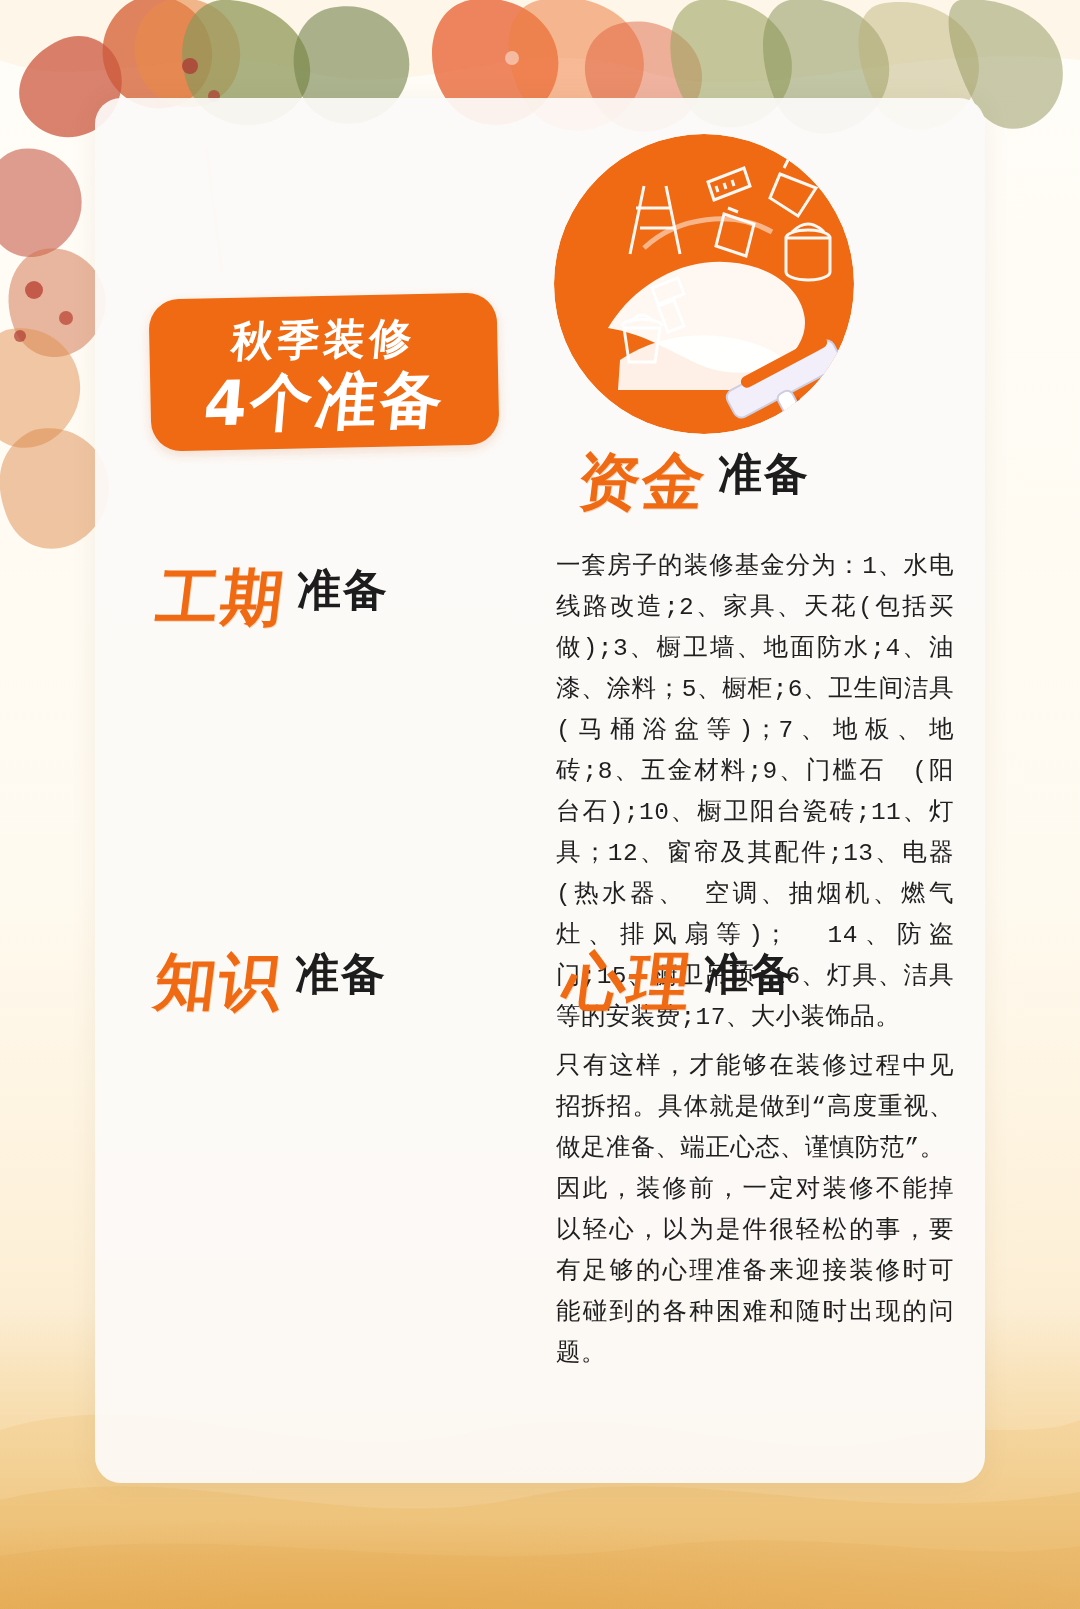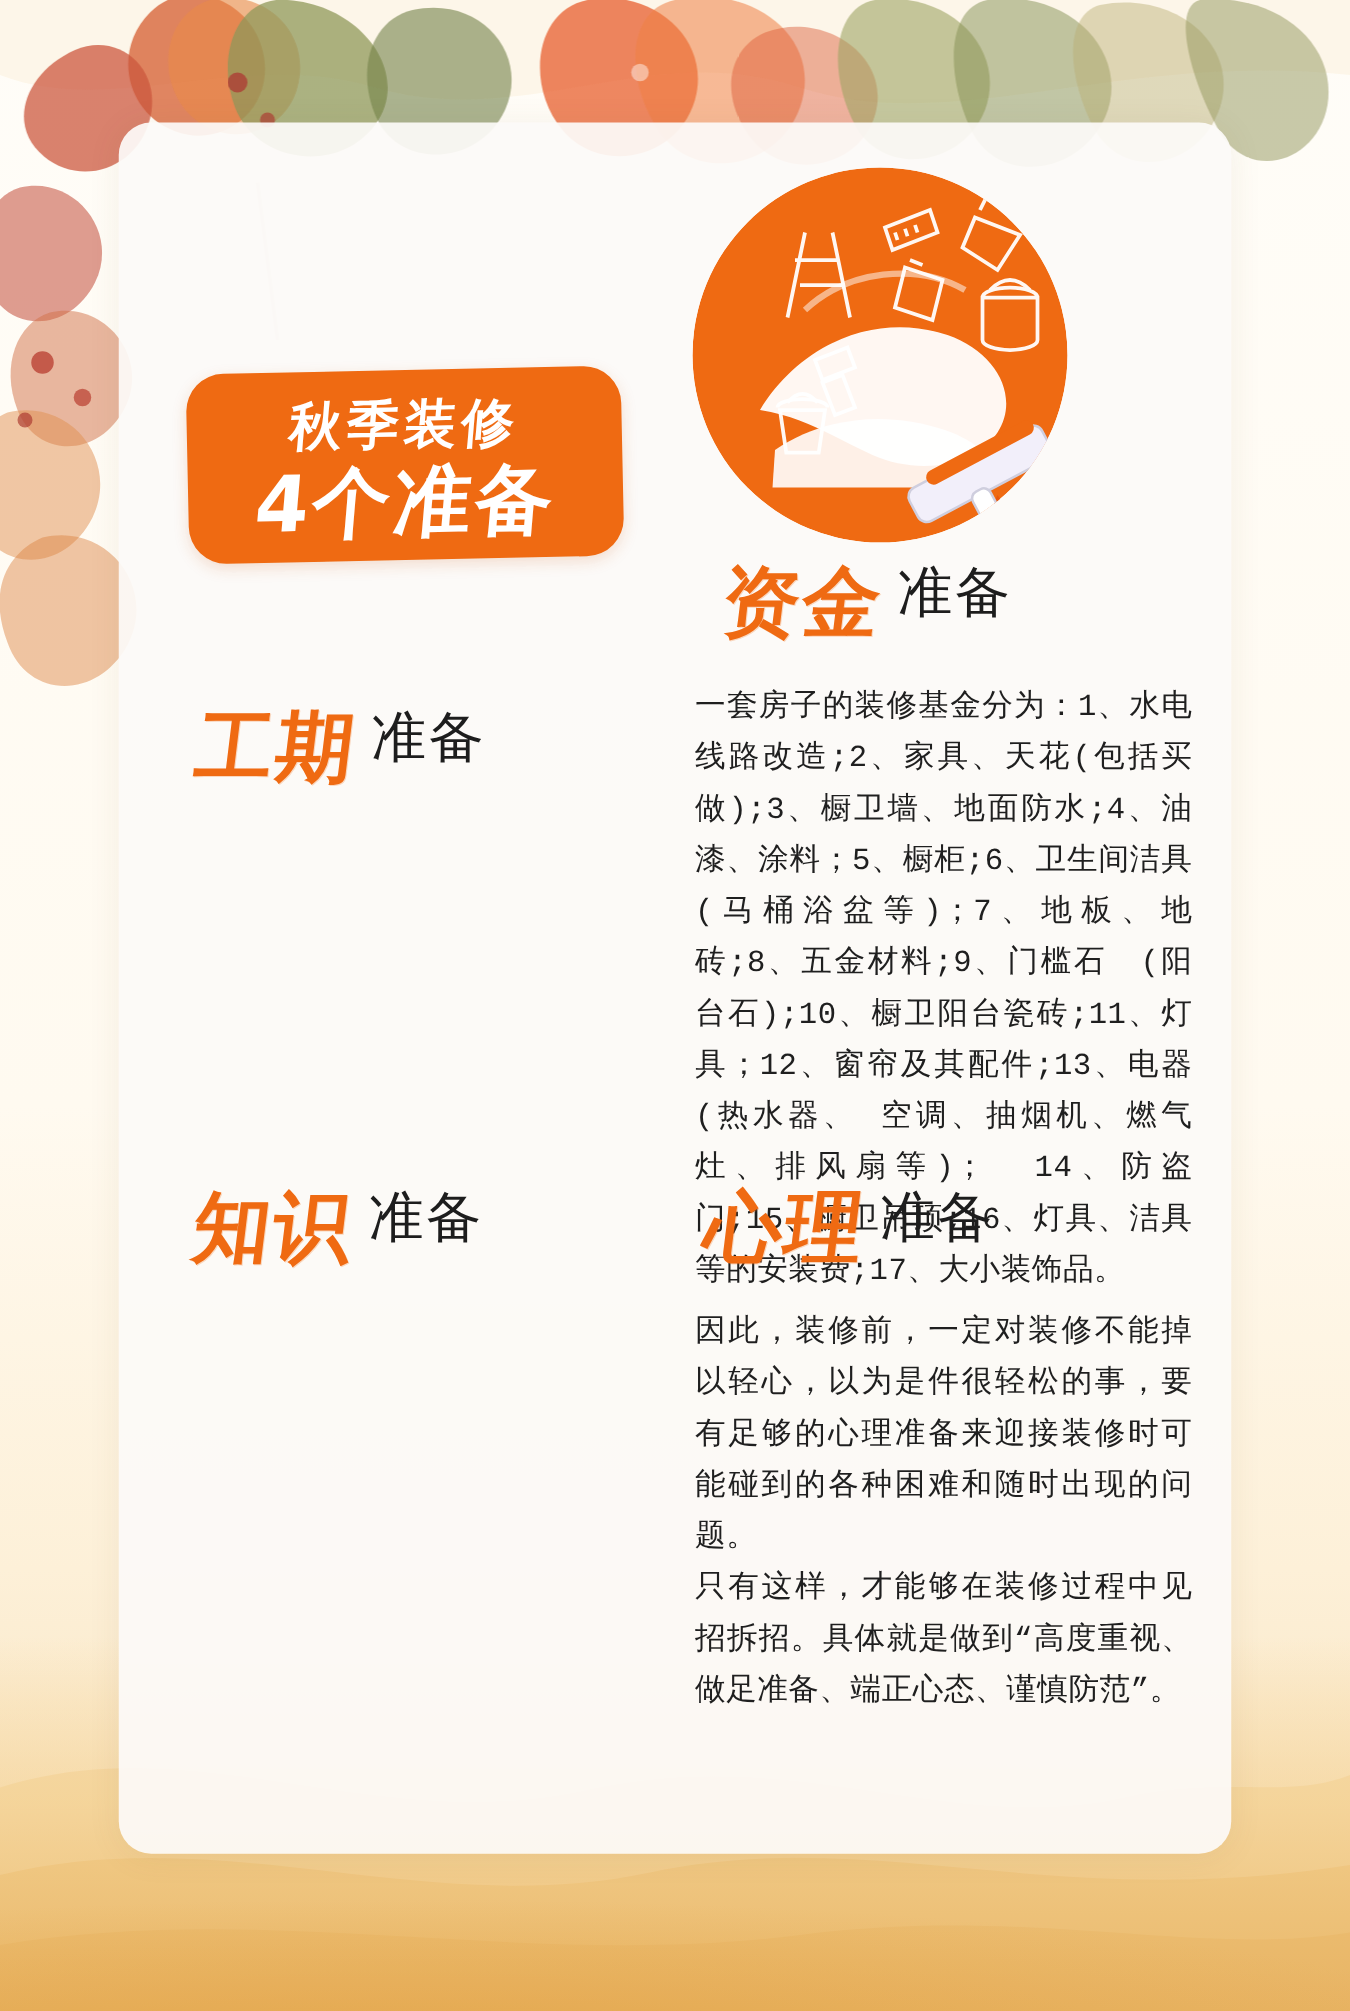--- a/index.html
+++ b/index.html
@@ -52,21 +52,21 @@
   
   .sec{position:absolute;}
   .sec h2{margin:0;white-space:nowrap;}
   .h-brush{
     display:inline-block;color:#ef6a12;font-size:62px;font-weight:bold;
     font-family:"DejaVu Sans","Liberation Sans",sans-serif;
     letter-spacing:2px;transform:skewX(-7deg);
     text-shadow:1px 1px 0 rgba(239,106,18,.25);
   }
   .h-dark{
-    display:inline-block;color:#1d1d1d;font-size:44px;font-weight:normal;
+    display:inline-block;color:#1d1d1d;font-size:44px;font-weight:bold;
     letter-spacing:2px;margin-left:12px;vertical-align:14px;
   }
   .body-txt{
     color:#1f1f1f;font-size:24.5px;line-height:41px;
     text-align:justify;letter-spacing:.4px;
     font-family:Liberation Mono, monospace;
   }
   .body-txt p{margin:0;}
   
   #sec-gongqi{left:135px;top:556px;width:378px;}
@@ -204,16 +204,16 @@
   </h2>
   <div class="gap"></div>
 </div>
 
 <div class="sec" id="sec-xinli">
   <h2 class="head">
     <span class="h-brush">心理</span><span class="h-dark">准备</span>
   </h2>
   <div class="gap"></div>
   <div class="body-txt">
+    <p>只有这样，才能够在装修过程中见招拆招。具体就是做到“高度重视、做足准备、端正心态、谨慎防范”。</p>
     <p>因此，装修前，一定对装修不能掉以轻心，以为是件很轻松的事，要有足够的心理准备来迎接装修时可能碰到的各种困难和随时出现的问题。</p>
-    <p>只有这样，才能够在装修过程中见招拆招。具体就是做到“高度重视、做足准备、端正心态、谨慎防范”。</p>
   </div>
 </div>
 
 </body></html>

